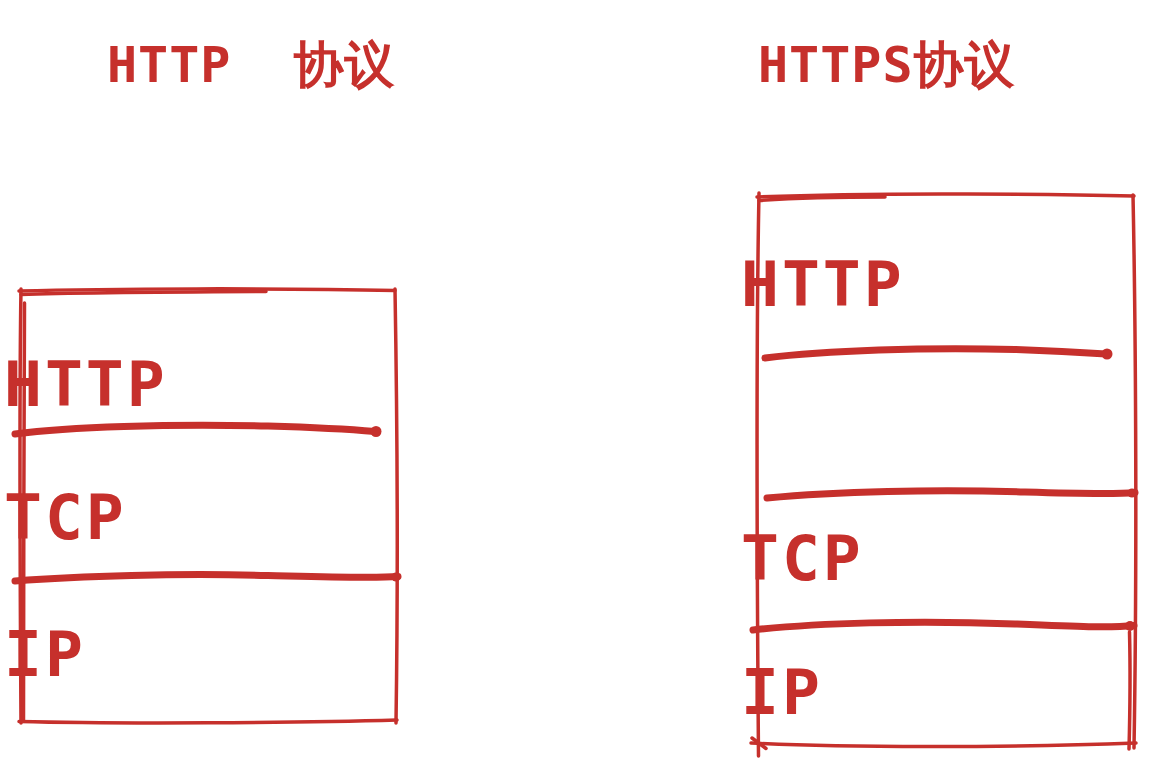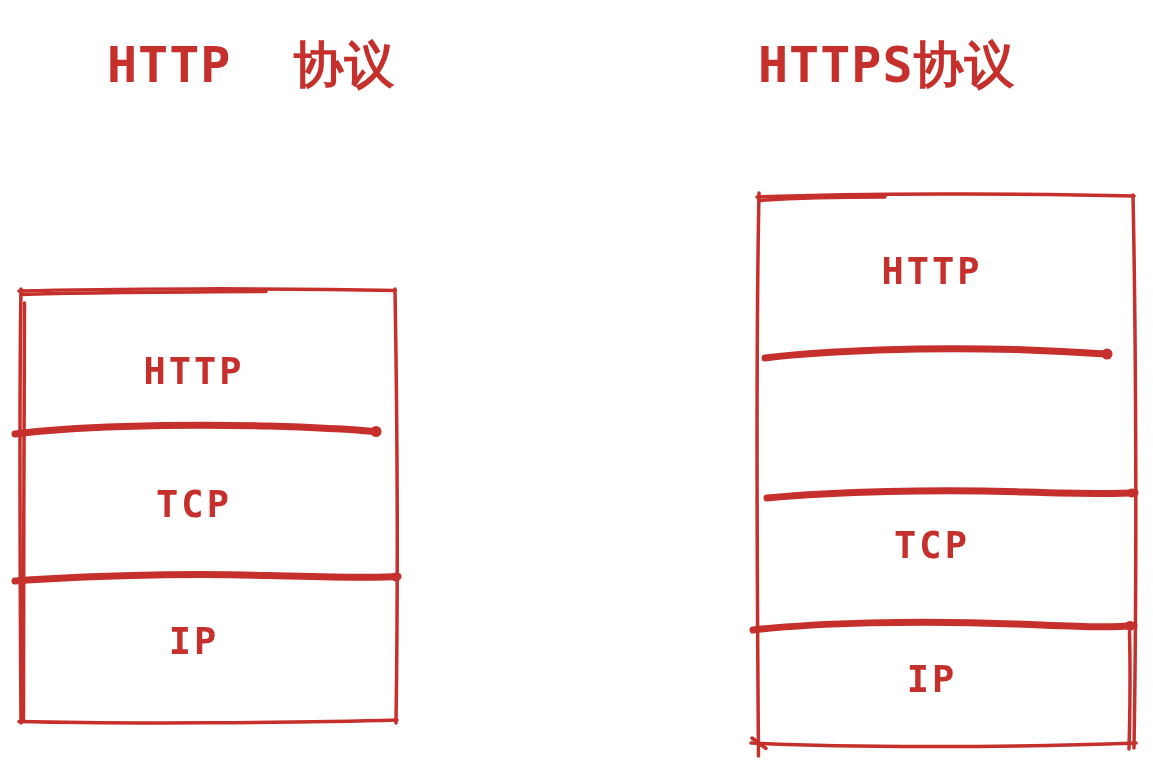--- a/index.html
+++ b/index.html
@@ -32,25 +32,25 @@
   .stack-box svg {
     position: absolute;
     left: 0;
     top: 0;
     overflow: visible;
   }
   .layer-label {
     position: absolute;
     left: 0;
     width: 100%;
-    text-align: center;
+    text-align: left;
     transform: translateX(-14px);
     color: #c6302c;
     font-weight: bold;
-    font-size: 37px;
+    font-size: 63px;
     line-height: 1;
     letter-spacing: 3px;
     white-space: pre;
   }
   path, line {
     stroke: #c6302c;
     fill: none;
     stroke-linecap: round;
   }
   .border-stroke { stroke-width: 3.5px; }

